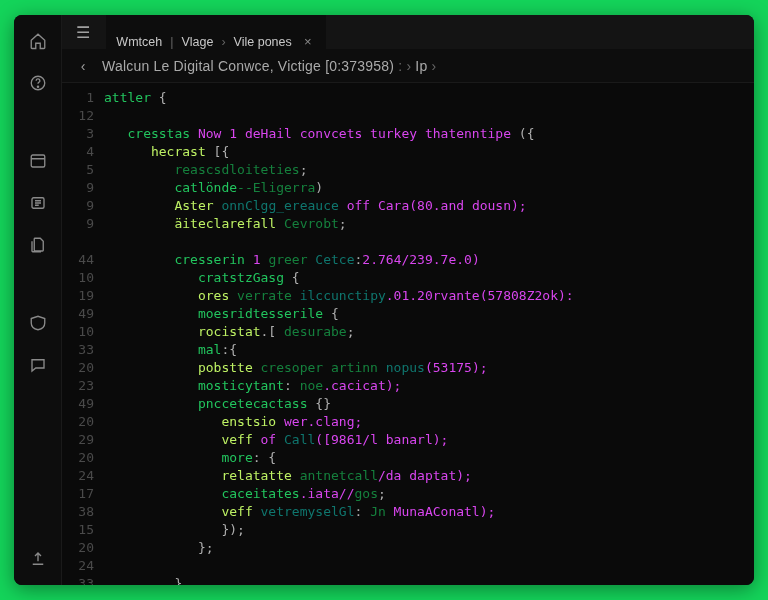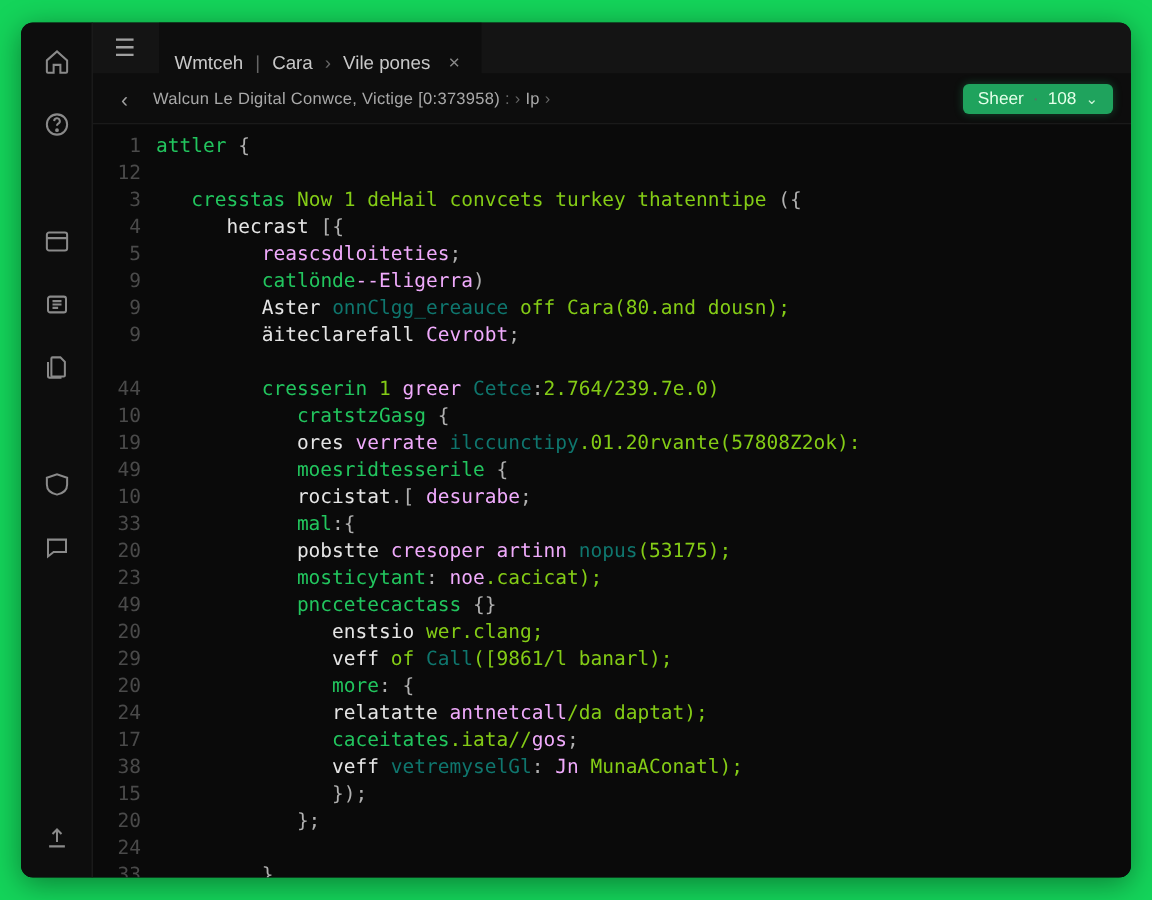--- a/index.html
+++ b/index.html
@@ -71,21 +71,21 @@
     align-items: center;
     padding: 0 12px;
     gap: 10px;
     border-bottom: 1px solid #1a1a1a;
   }
   .crumb-back {
     color: #a0a0a0; font-size: 14px; cursor: pointer;
     width: 18px; text-align: center;
   }
   .crumb-text {
-    color: #a9a9a9; font-size: 11px;
+    color: #a9a9a9; font-size: 14px;
     letter-spacing: .2px;
     flex: 1;
     white-space: nowrap;
   }
   .crumb-sep { color: #666; }
   .run-chip {
     background: #1fa35d;
     color: #e4ffe9;
     font-size: 11.5px;
     padding: 4px 10px;
@@ -113,24 +113,24 @@
   }
   .gutter div { height: 18px; }
   .code {
     flex: 1;
     padding: 6px 0;
     color: #d6d6d6;
     white-space: pre;
   }
   .code .row { height: 18px; }
   .tk-kw   { color: #22c55e; }  
-  .tk-kw2  { color: #e5e5e5; text-align: center; }  
-  .tk-id   { color: #84cc16; }  
+  .tk-kw2  { color: #bef264; text-align: center; }  
+  .tk-id   { color: #d946ef; }  
   .tk-fn   { color: #0f766e; }
-  .tk-grn  { color: #f0abfc; margin-top: 32px; }
+  .tk-grn  { color: #15803d; margin-top: 32px; }
   .tk-pun  { color: #b0b0b0; }
   svg { display: block; }
 </style>
 </head>
 <body>
 
 <div class="app-frame">
 
   <div class="activity-bar">
     <div class="ab-item">
@@ -182,42 +182,36 @@
     </div>
   </div>
 
   <div class="main-col">
 
     <div class="tab-bar">
       <div class="hamburger">☰</div>
       <div class="tab">
         <span>Wmtceh</span>
         <span class="tab-sep">|</span>
-        <span>Cara</span>
+        <span>Vlage</span>
         <span class="tab-sep">›</span>
         <span>Vile pones</span>
         <span class="tab-close">×</span>
       </div>
     </div>
 
     <div class="crumb-row">
       <div class="crumb-back">‹</div>
       <div class="crumb-text">
         <span>Walcun Le Digital Conwce, Victige</span>
         <span>[0:373958)</span>
         <span class="crumb-sep"> : </span>
         <span class="crumb-sep">›</span>
         <span>Ip</span>
         <span class="crumb-sep"> ›</span>
-      </div>
-      <div class="run-chip">
-        <span>Sheer</span>
-        <span class="crumb-sep">·</span>
-        <span>108</span>
-        <span class="chev">⌄</span>
       </div>
     </div>
 
     <div class="editor">
       <div class="gutter" id="gutter">
           <div>1</div>
           <div>12</div>
           <div>3</div>
           <div>4</div>
           <div>5</div>

